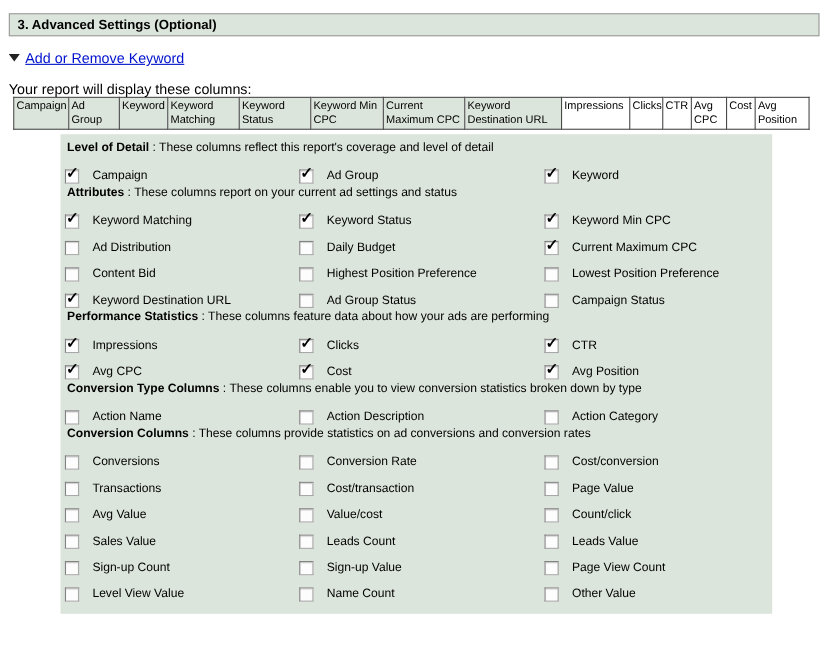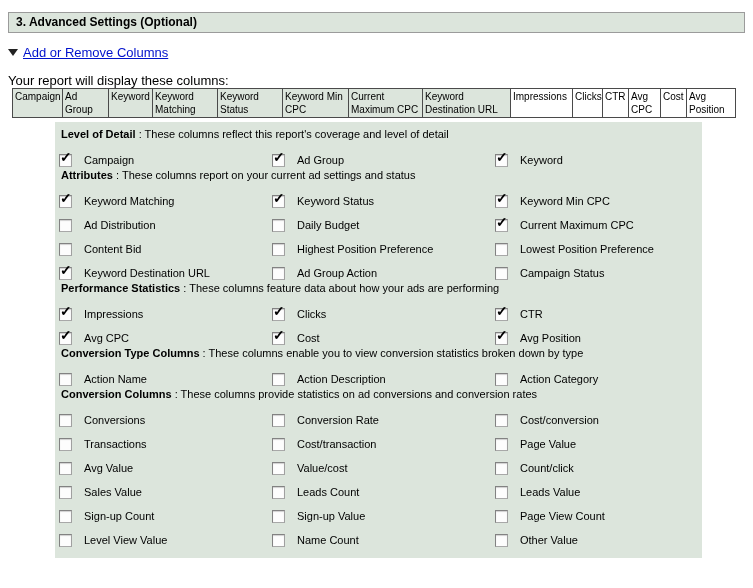--- a/index.html
+++ b/index.html
@@ -154,21 +154,21 @@
 <body>
 
 <div class="page">
 
   <div class="section-bar">
     <span>3. Advanced Settings (Optional)</span>
   </div>
 
   <div class="toggle-row">
     <span class="tri"></span>
-    <a href="#" class="toggle-link">Add or Remove Columns</a>
+    <a href="#" class="toggle-link">Add or Remove Keyword</a>
   </div>
 
   <div class="intro">Your report will display these columns:</div>
 
   <table class="preview">
     <thead>
       <tr>
           <th class="hl">Campaign</th>
           <th class="hl">Ad Group</th>
           <th class="hl">Keyword</th>
@@ -260,21 +260,21 @@
     <span class="lbl">Lowest Position Preference</span>
   </label>
 
   <label class="item">
     <input type="checkbox" checked="" style="">
     <span class="lbl">Keyword Destination URL</span>
   </label>
 
   <label class="item">
     <input type="checkbox" style="">
-    <span class="lbl">Ad Group Action</span>
+    <span class="lbl">Ad Group Status</span>
   </label>
 
   <label class="item">
     <input type="checkbox" style="">
     <span class="lbl">Campaign Status</span>
   </label>
 </div>
   </div>
 
   <div class="section">

